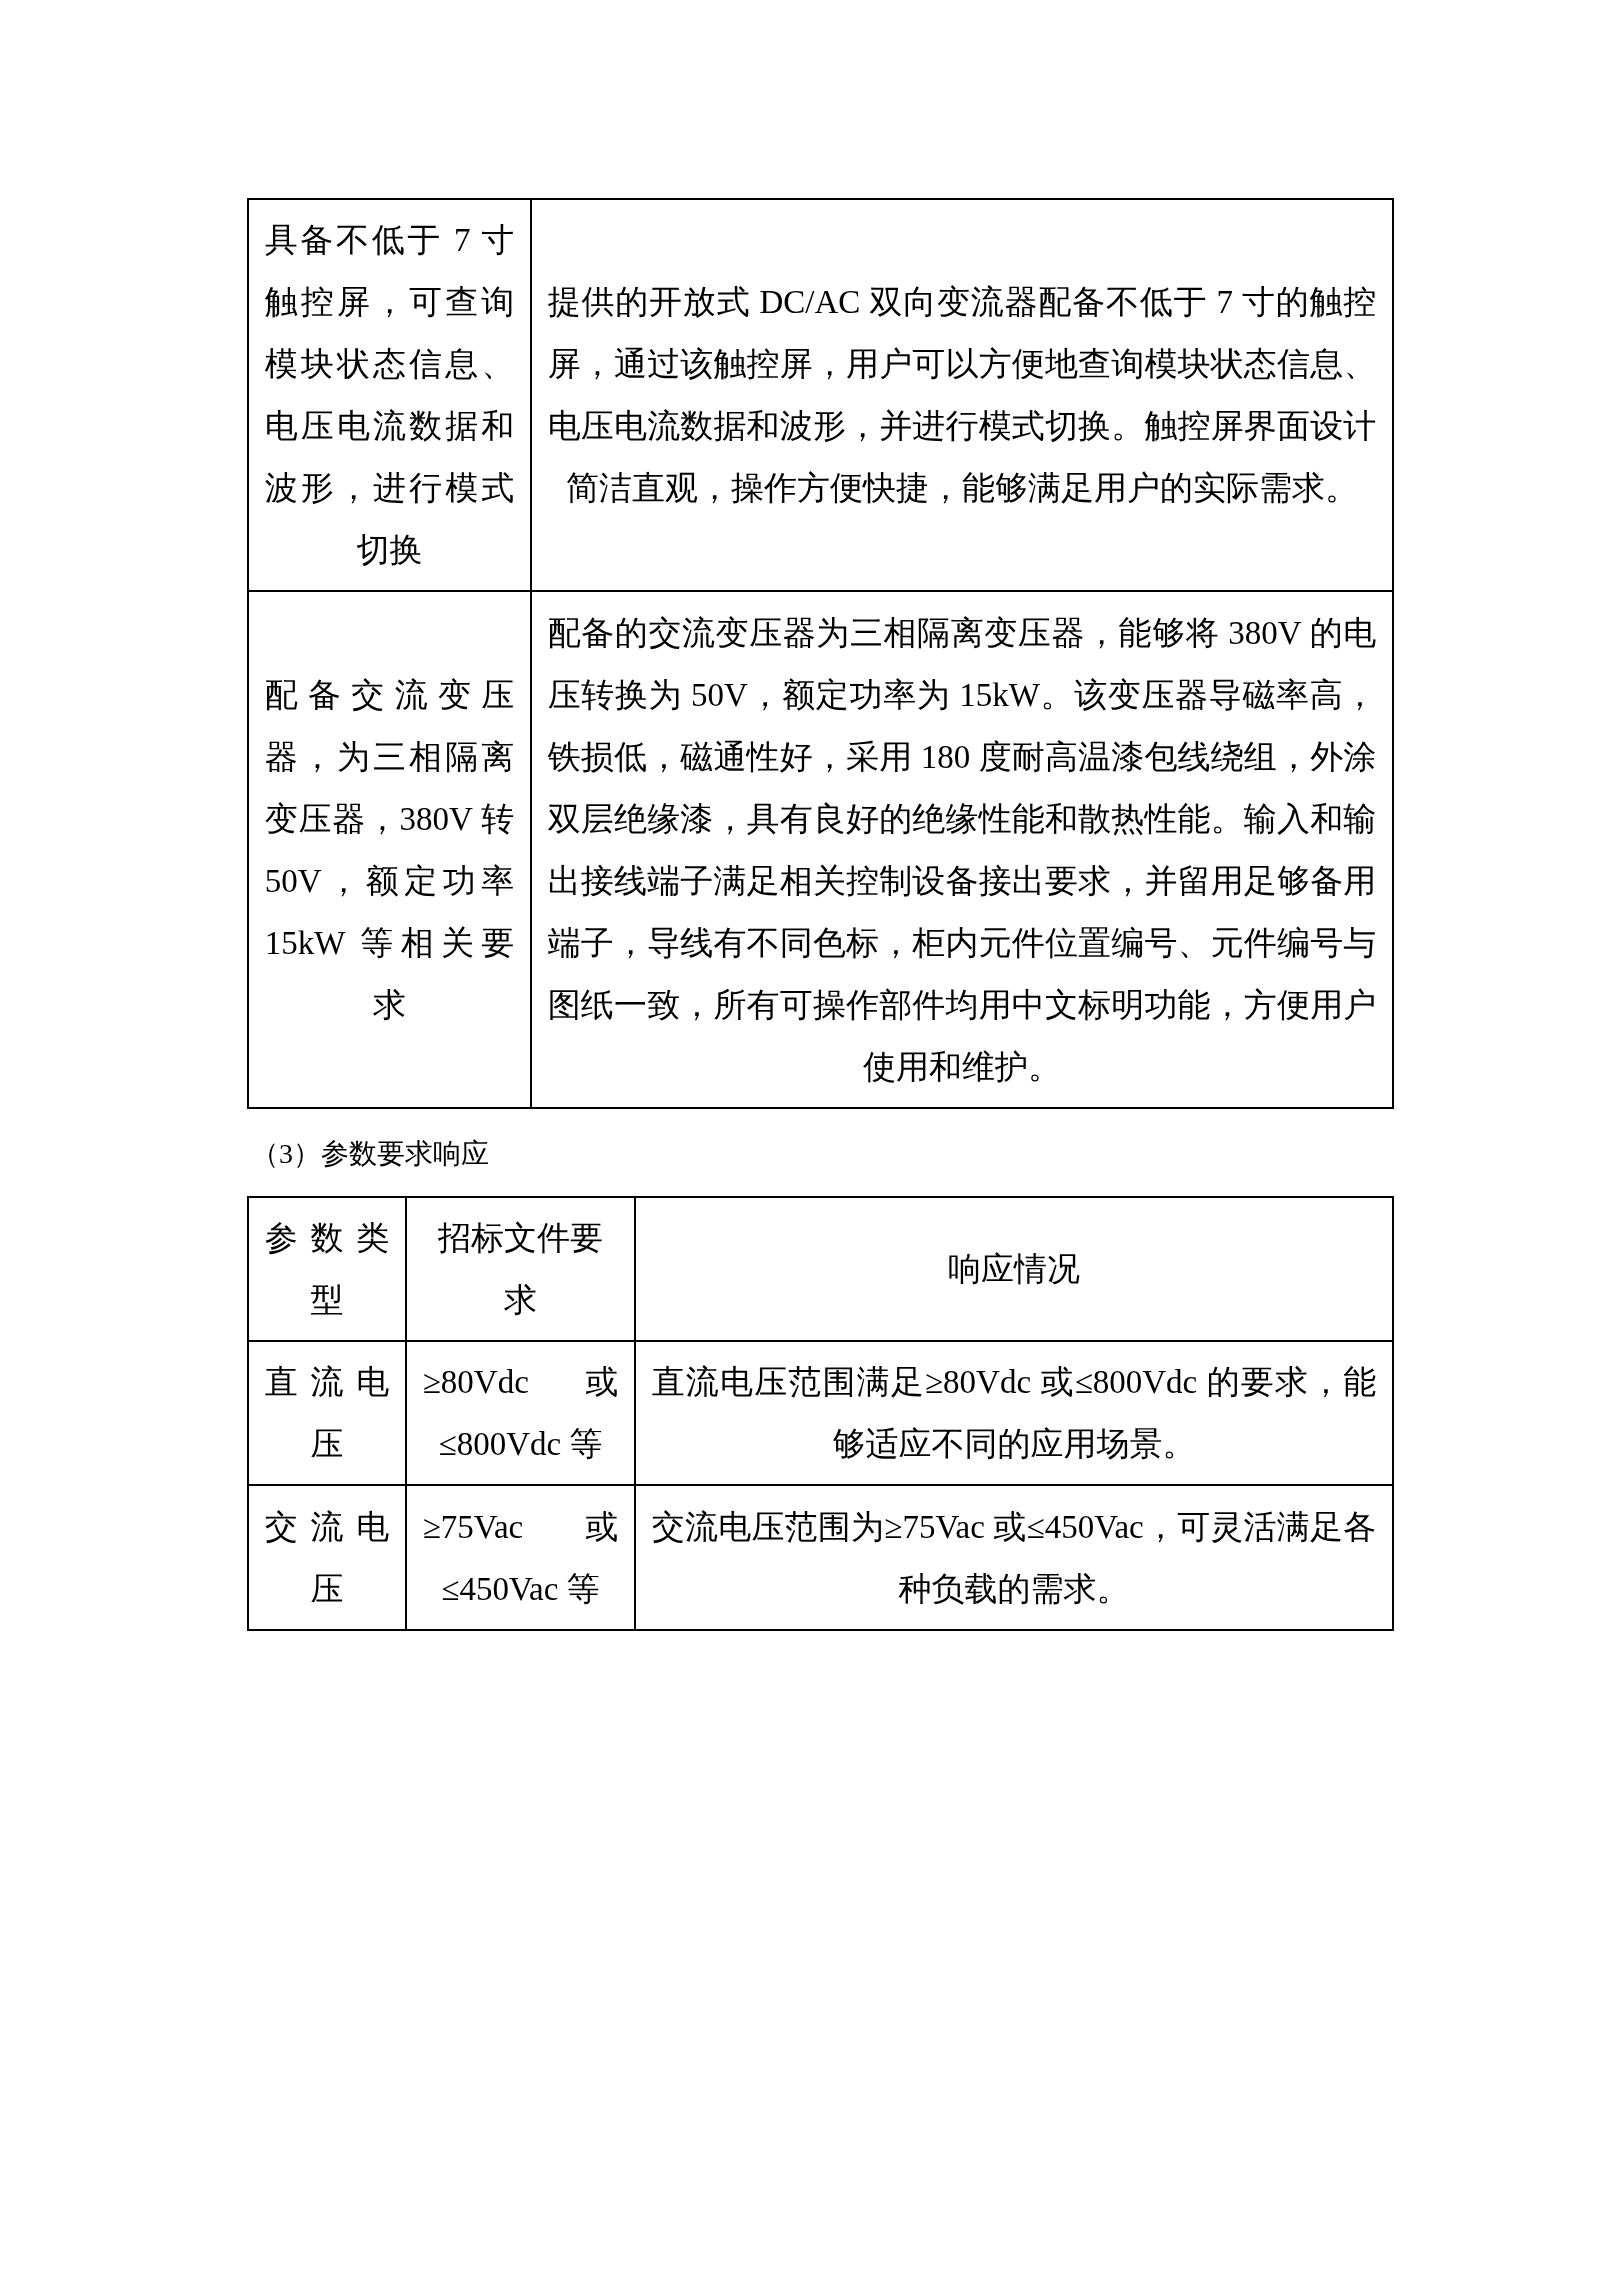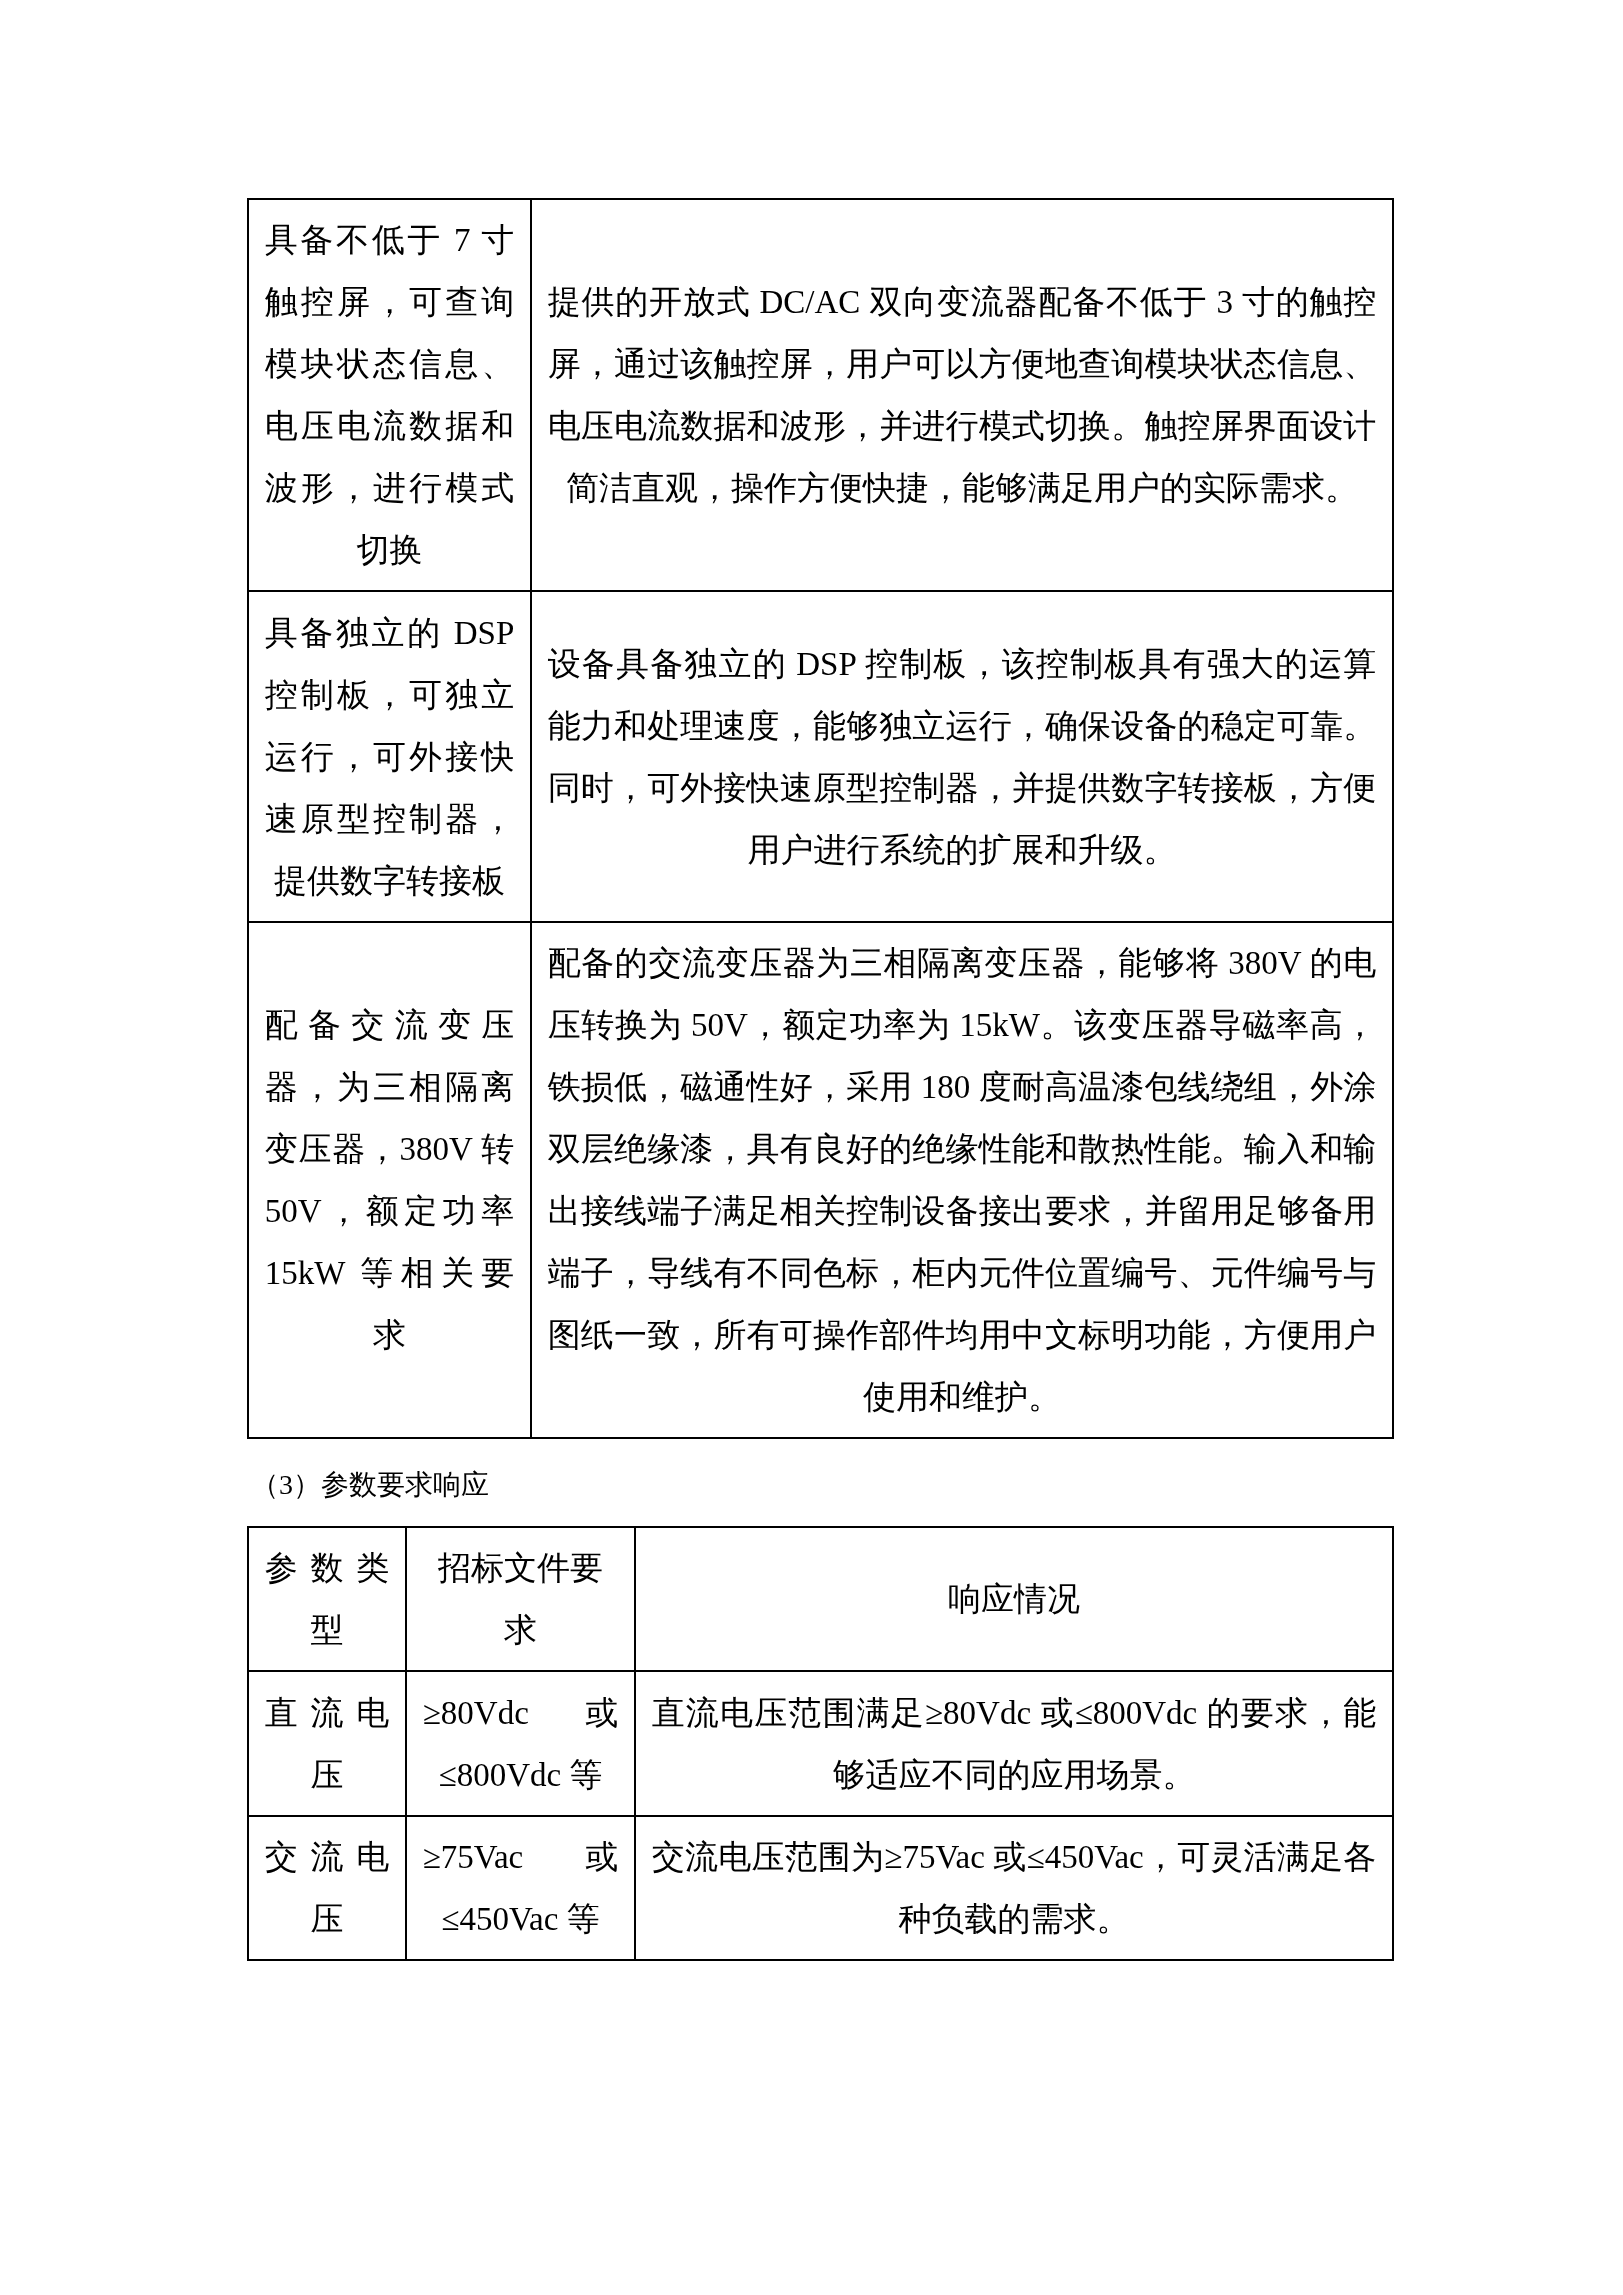--- a/index.html
+++ b/index.html
@@ -51,25 +51,21 @@
 </style>
 </head>
 <body>
 
 <div class="page">
 
   <table class="t1">
     <tbody>
       <tr>
         <td class="req-col just-center">具备不低于 7 寸触控屏，可查询模块状态信息、电压电流数据和波形，进行模式切换</td>
-        <td class="just-center">提供的开放式 DC/AC 双向变流器配备不低于 3 寸的触控屏，通过该触控屏，用户可以方便地查询模块状态信息、电压电流数据和波形，并进行模式切换。触控屏界面设计简洁直观，操作方便快捷，能够满足用户的实际需求。</td>
-      </tr>
-      <tr>
-        <td class="req-col just-center">具备独立的 DSP 控制板，可独立运行，可外接快速原型控制器，提供数字转接板</td>
-        <td class="just-center">设备具备独立的 DSP 控制板，该控制板具有强大的运算能力和处理速度，能够独立运行，确保设备的稳定可靠。同时，可外接快速原型控制器，并提供数字转接板，方便用户进行系统的扩展和升级。</td>
+        <td class="just-center">提供的开放式 DC/AC 双向变流器配备不低于 7 寸的触控屏，通过该触控屏，用户可以方便地查询模块状态信息、电压电流数据和波形，并进行模式切换。触控屏界面设计简洁直观，操作方便快捷，能够满足用户的实际需求。</td>
       </tr>
       <tr>
         <td class="req-col just-center">配备交流变压器，为三相隔离变压器，380V 转 50V，额定功率 15kW 等相关要求</td>
         <td class="just-center">配备的交流变压器为三相隔离变压器，能够将 380V 的电压转换为 50V，额定功率为 15kW。该变压器导磁率高，铁损低，磁通性好，采用 180 度耐高温漆包线绕组，外涂双层绝缘漆，具有良好的绝缘性能和散热性能。输入和输出接线端子满足相关控制设备接出要求，并留用足够备用端子，导线有不同色标，柜内元件位置编号、元件编号与图纸一致，所有可操作部件均用中文标明功能，方便用户使用和维护。</td>
       </tr>
     </tbody>
   </table>
 
   <div class="section-heading">（3）参数要求响应</div>
 

